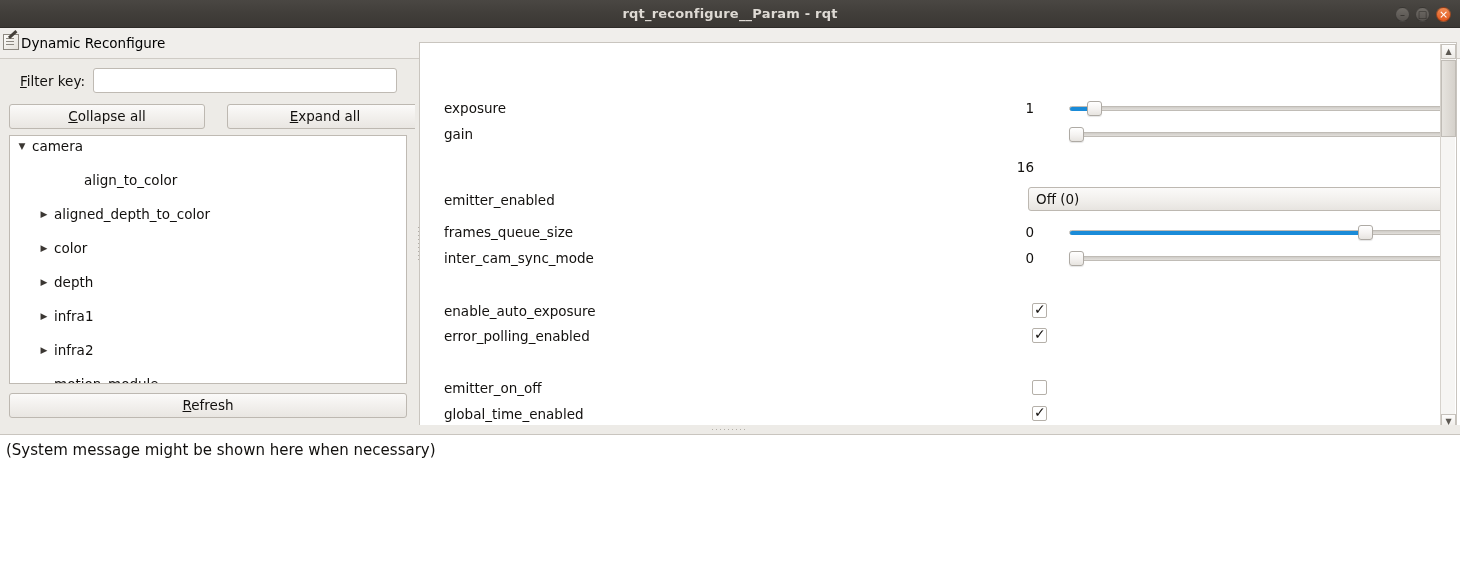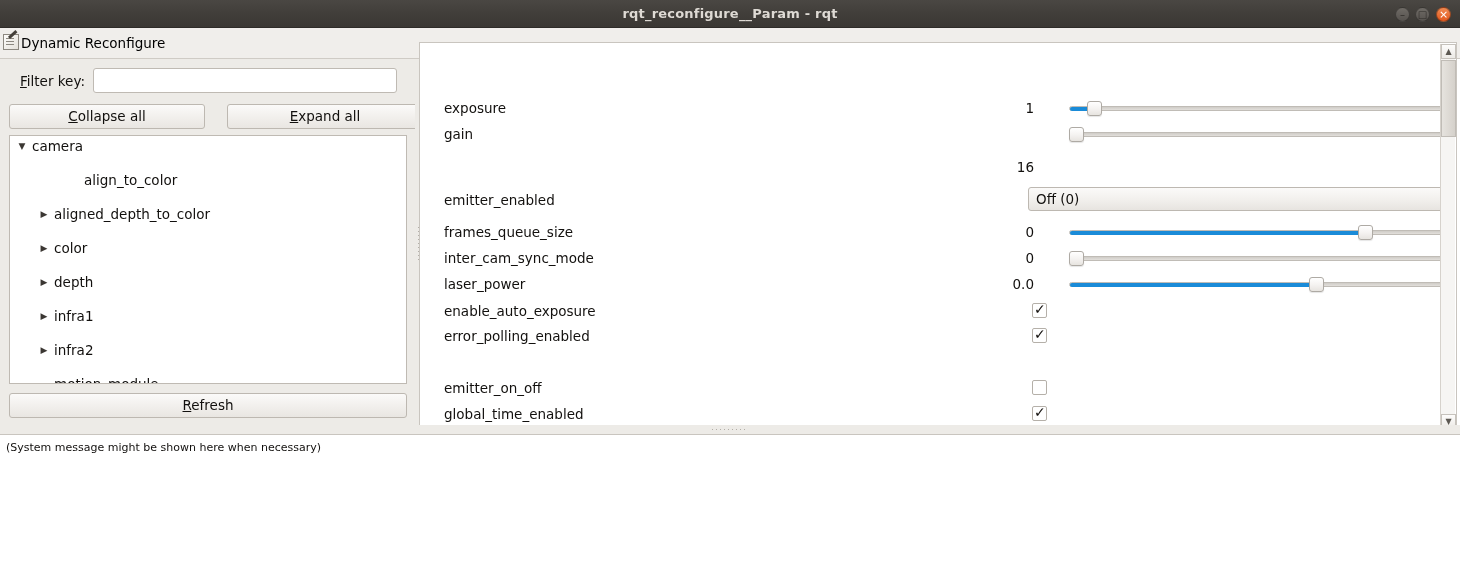--- a/index.html
+++ b/index.html
@@ -208,21 +208,21 @@
     background: repeating-linear-gradient(to right,#b3aea7 0 1px, transparent 1px 4px);
   }
 
   
   #console {
     position: absolute; left: 0px; top: 434px; width: 1460px; height: 148px;
     background: #ffffff; border-top: 1px solid #c9c5bf;
   }
   #console-text {
     position: absolute; left: 6px; top: 6px;
-    font-size: 11px; color: #12100e;
+    font-size: 15px; color: #12100e;
   }
 </style>
 </head>
 <body>
 
 <div id="titlebar">
   <div id="titlebar-title">rqt_reconfigure__Param - rqt</div>
   <div class="wbtn wbtn-min">
     <span>–</span>
   </div>
@@ -313,29 +313,20 @@
         </div>
       </div>
       <div class="prow" style="top: 202px;">
         <div class="plabel">inter_cam_sync_mode</div>
         <div class="pmin" style="left: 510px; width: 100px;">0</div>
         <div class="sl" style="left: 645px; width: 593px;">
           <div class="sl-track"></div>
           <div class="sl-handle" style="left: 0px;"></div>
         </div>
       </div>
-      <div class="prow" style="top: 228px;">
-        <div class="plabel">laser_power</div>
-        <div class="pmin" style="left: 510px; width: 100px;">0.0</div>
-        <div class="sl" style="left: 645px; width: 593px;">
-          <div class="sl-track"></div>
-          <div class="sl-fill" style="width: 247px;"></div>
-          <div class="sl-handle" style="left: 240px;"></div>
-        </div>
-      </div>
       <div class="prow" style="top: 144px; height: 26px;">
         <div class="plabel">emitter_enabled</div>
         <div class="pcombo" style="left: 604px; width: 822px; top: 0px;"><span>Off (0)</span></div>
       </div>
       <div class="prow" style="top: 255px; padding-left: 32px;">
         <div class="plabel">enable_auto_exposure</div>
         <div class="pcheck on" style="left: 608px;"></div>
       </div>
       <div class="prow" style="top: 280px;">
         <div class="plabel">error_polling_enabled</div>

